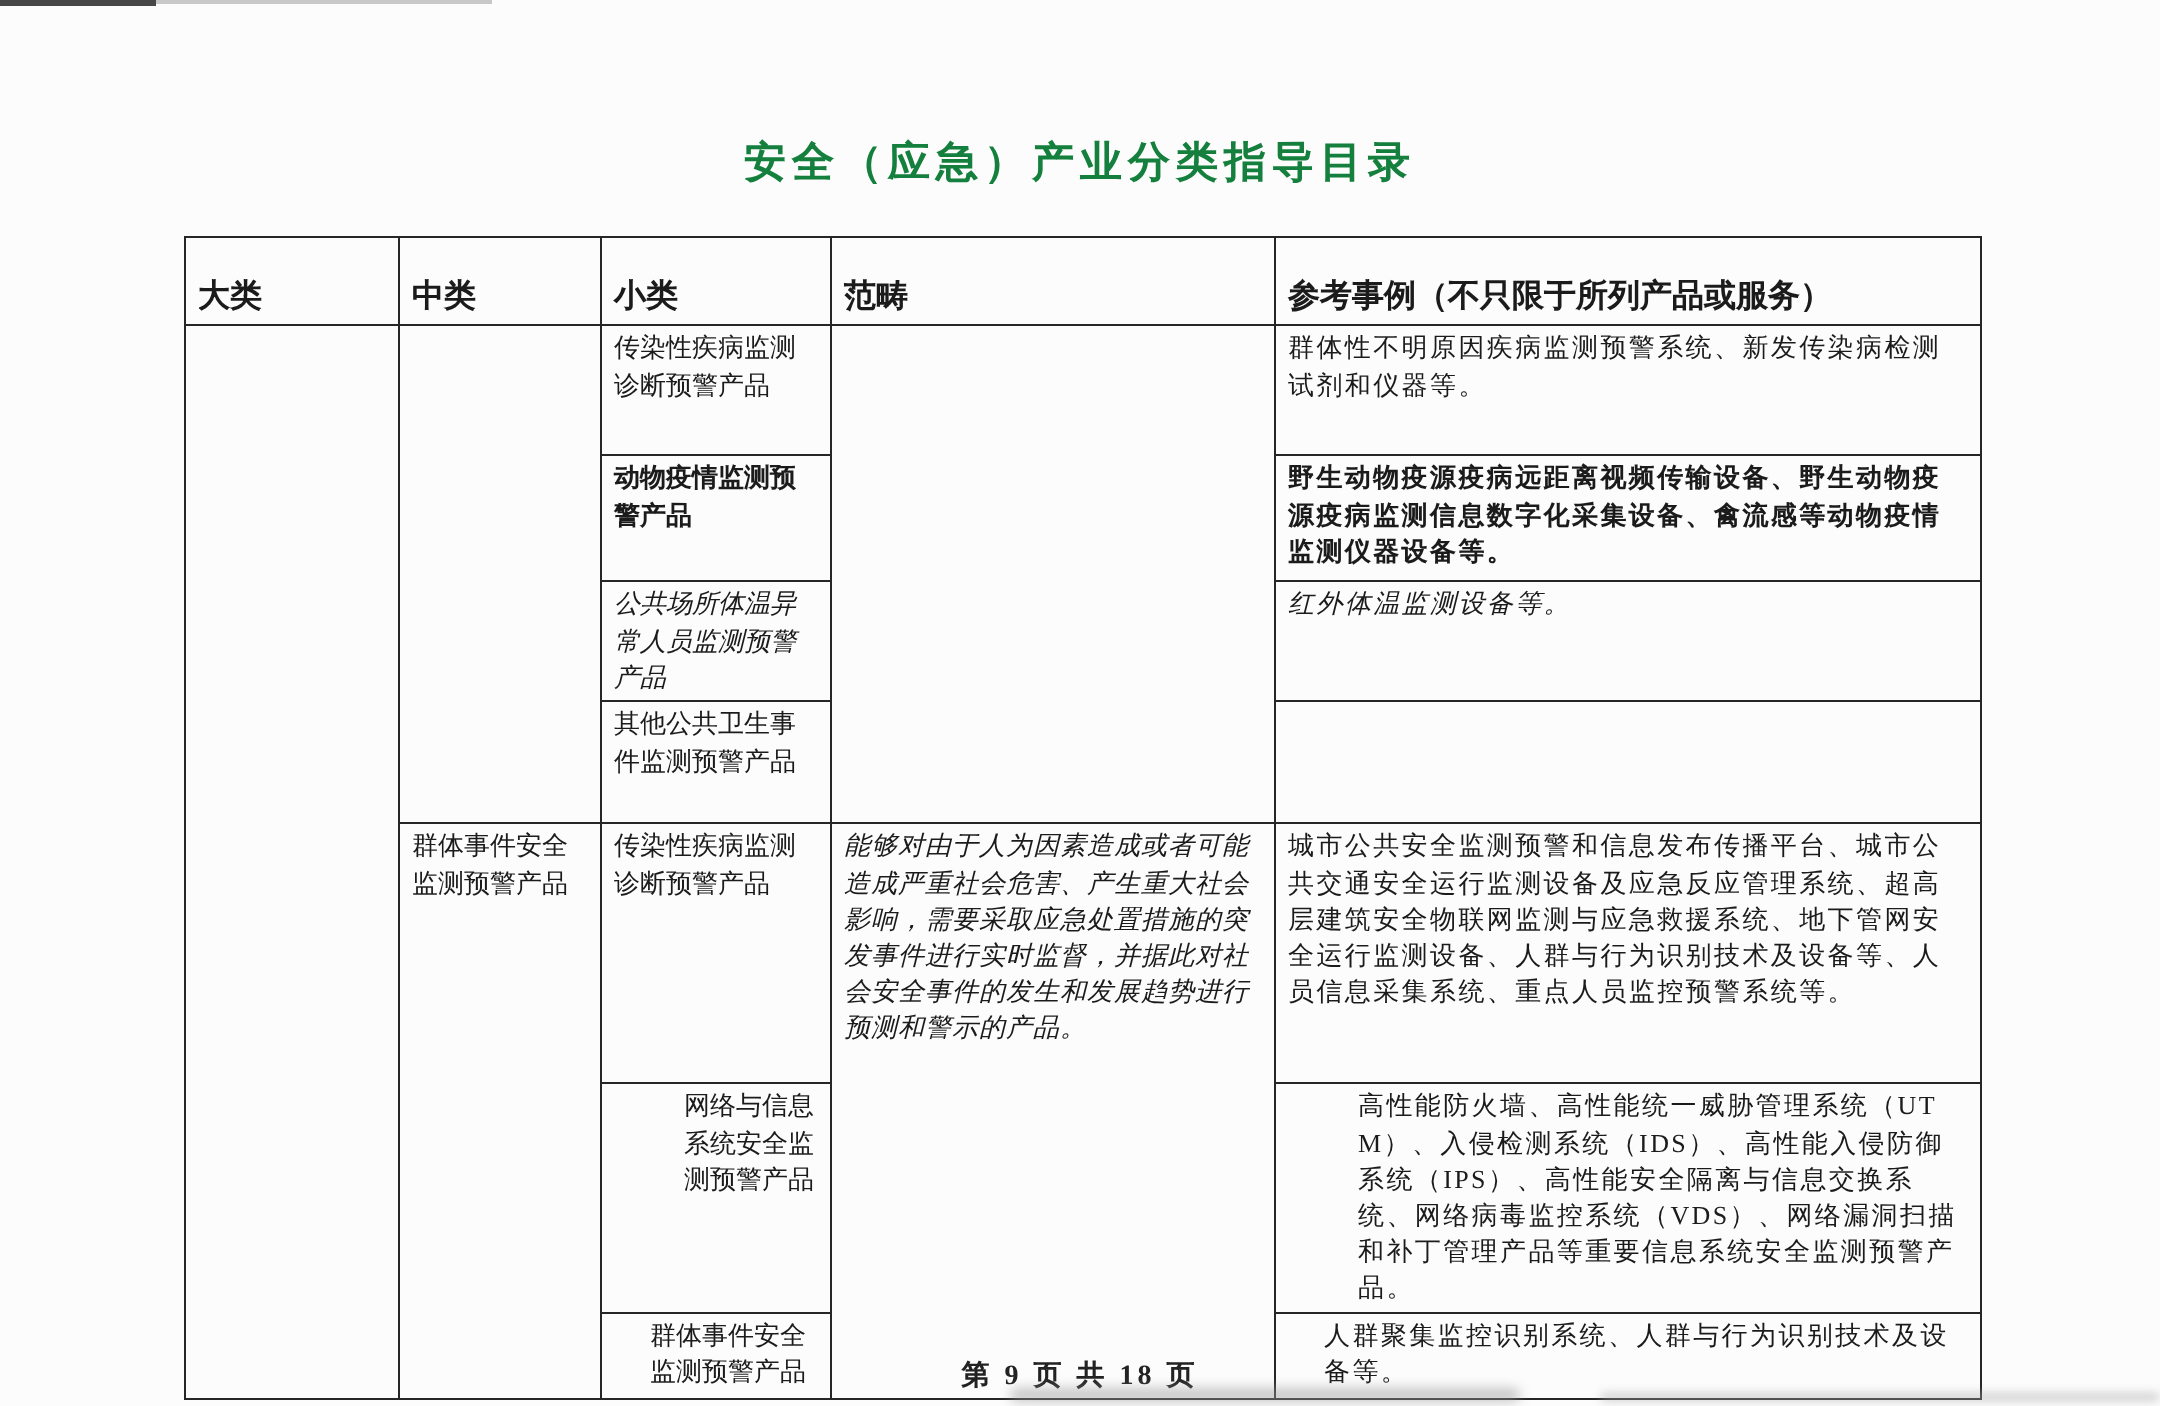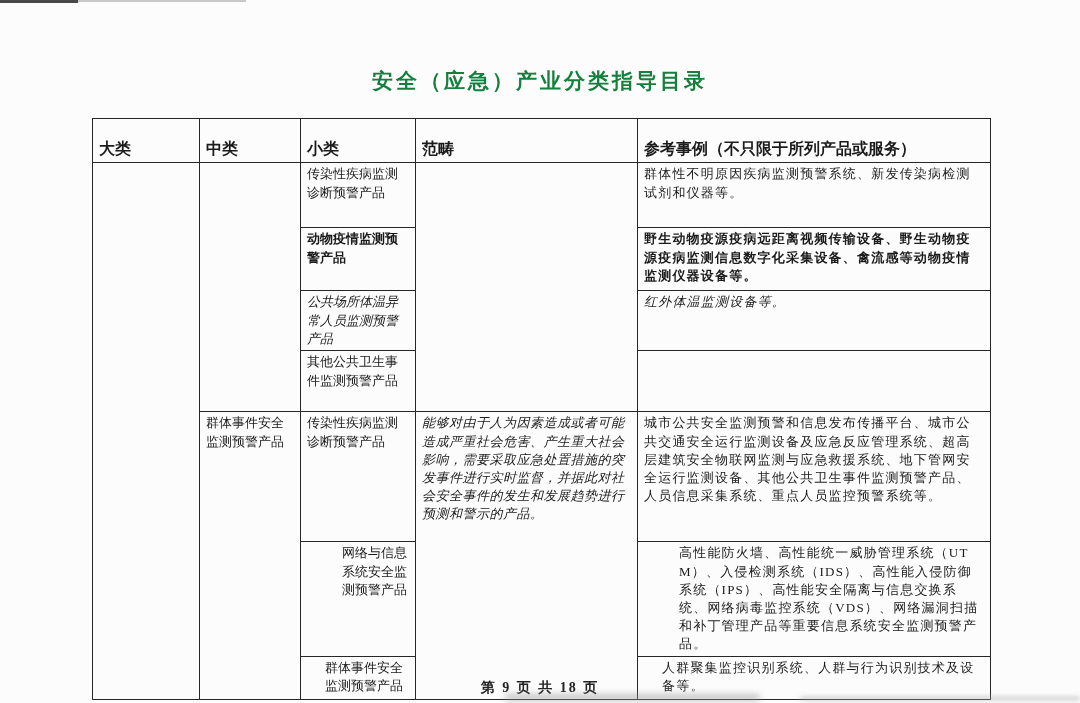--- a/index.html
+++ b/index.html
@@ -118,21 +118,21 @@
         <td class="jc examples">红外体温监测设备等。</td>
       </tr>
       <tr class="r4">
         <td class="jc">其他公共卫生事件监测预警产品</td>
         <td class="jc examples"></td>
       </tr>
       <tr class="r5">
         <td rowspan="3" class="jc">群体事件安全监测预警产品</td>
         <td class="jc">传染性疾病监测诊断预警产品</td>
         <td rowspan="3" class="jc fanchou">能够对由于人为因素造成或者可能造成严重社会危害、产生重大社会影响，需要采取应急处置措施的突发事件进行实时监督，并据此对社会安全事件的发生和发展趋势进行预测和警示的产品。</td>
-        <td class="jc examples">城市公共安全监测预警和信息发布传播平台、城市公共交通安全运行监测设备及应急反应管理系统、超高层建筑安全物联网监测与应急救援系统、地下管网安全运行监测设备、其他公共卫生事件监测预警产品、人员信息采集系统、重点人员监控预警系统等。</td>
+        <td class="jc examples">城市公共安全监测预警和信息发布传播平台、城市公共交通安全运行监测设备及应急反应管理系统、超高层建筑安全物联网监测与应急救援系统、地下管网安全运行监测设备、人群与行为识别技术及设备等、人员信息采集系统、重点人员监控预警系统等。</td>
       </tr>
       <tr class="r6">
         <td class="jc">网络与信息系统安全监测预警产品</td>
         <td class="jc examples">高性能防火墙、高性能统一威胁管理系统（UTM）、入侵检测系统（IDS）、高性能入侵防御系统（IPS）、高性能安全隔离与信息交换系统、网络病毒监控系统（VDS）、网络漏洞扫描和补丁管理产品等重要信息系统安全监测预警产品。</td>
       </tr>
       <tr class="r7">
         <td class="jc">群体事件安全监测预警产品</td>
         <td class="jc examples">人群聚集监控识别系统、人群与行为识别技术及设备等。</td>
       </tr>
     </tbody>

